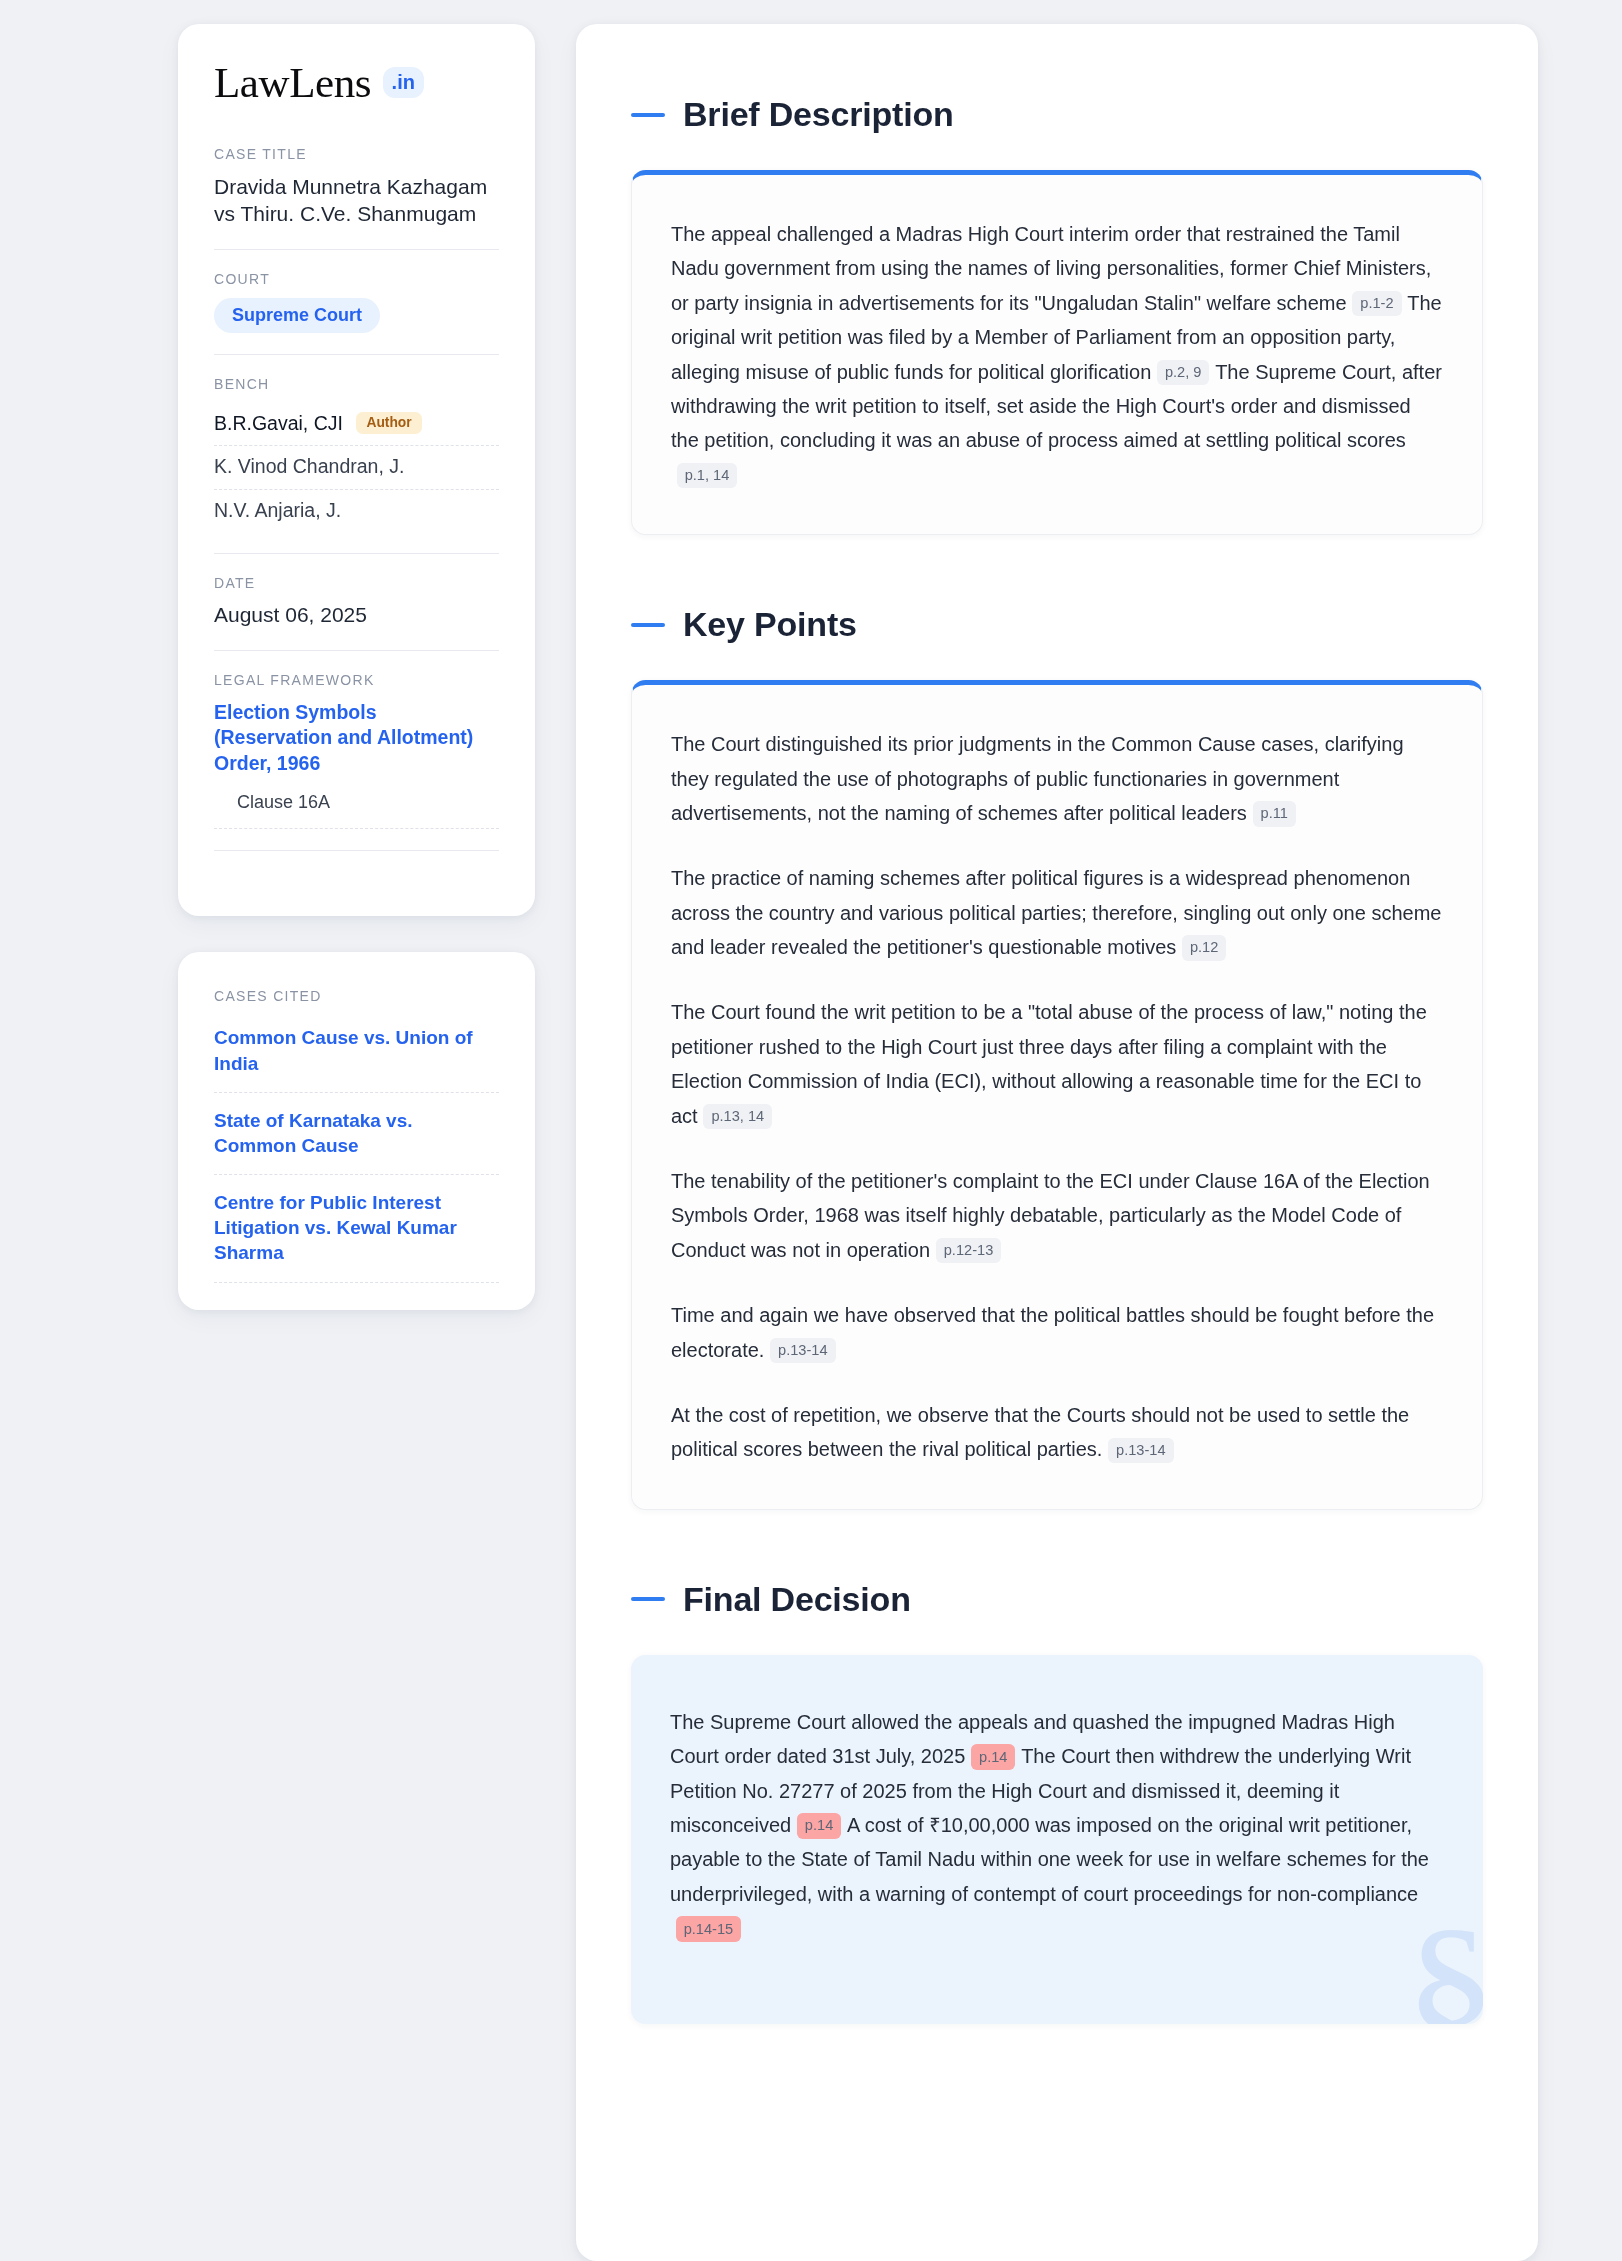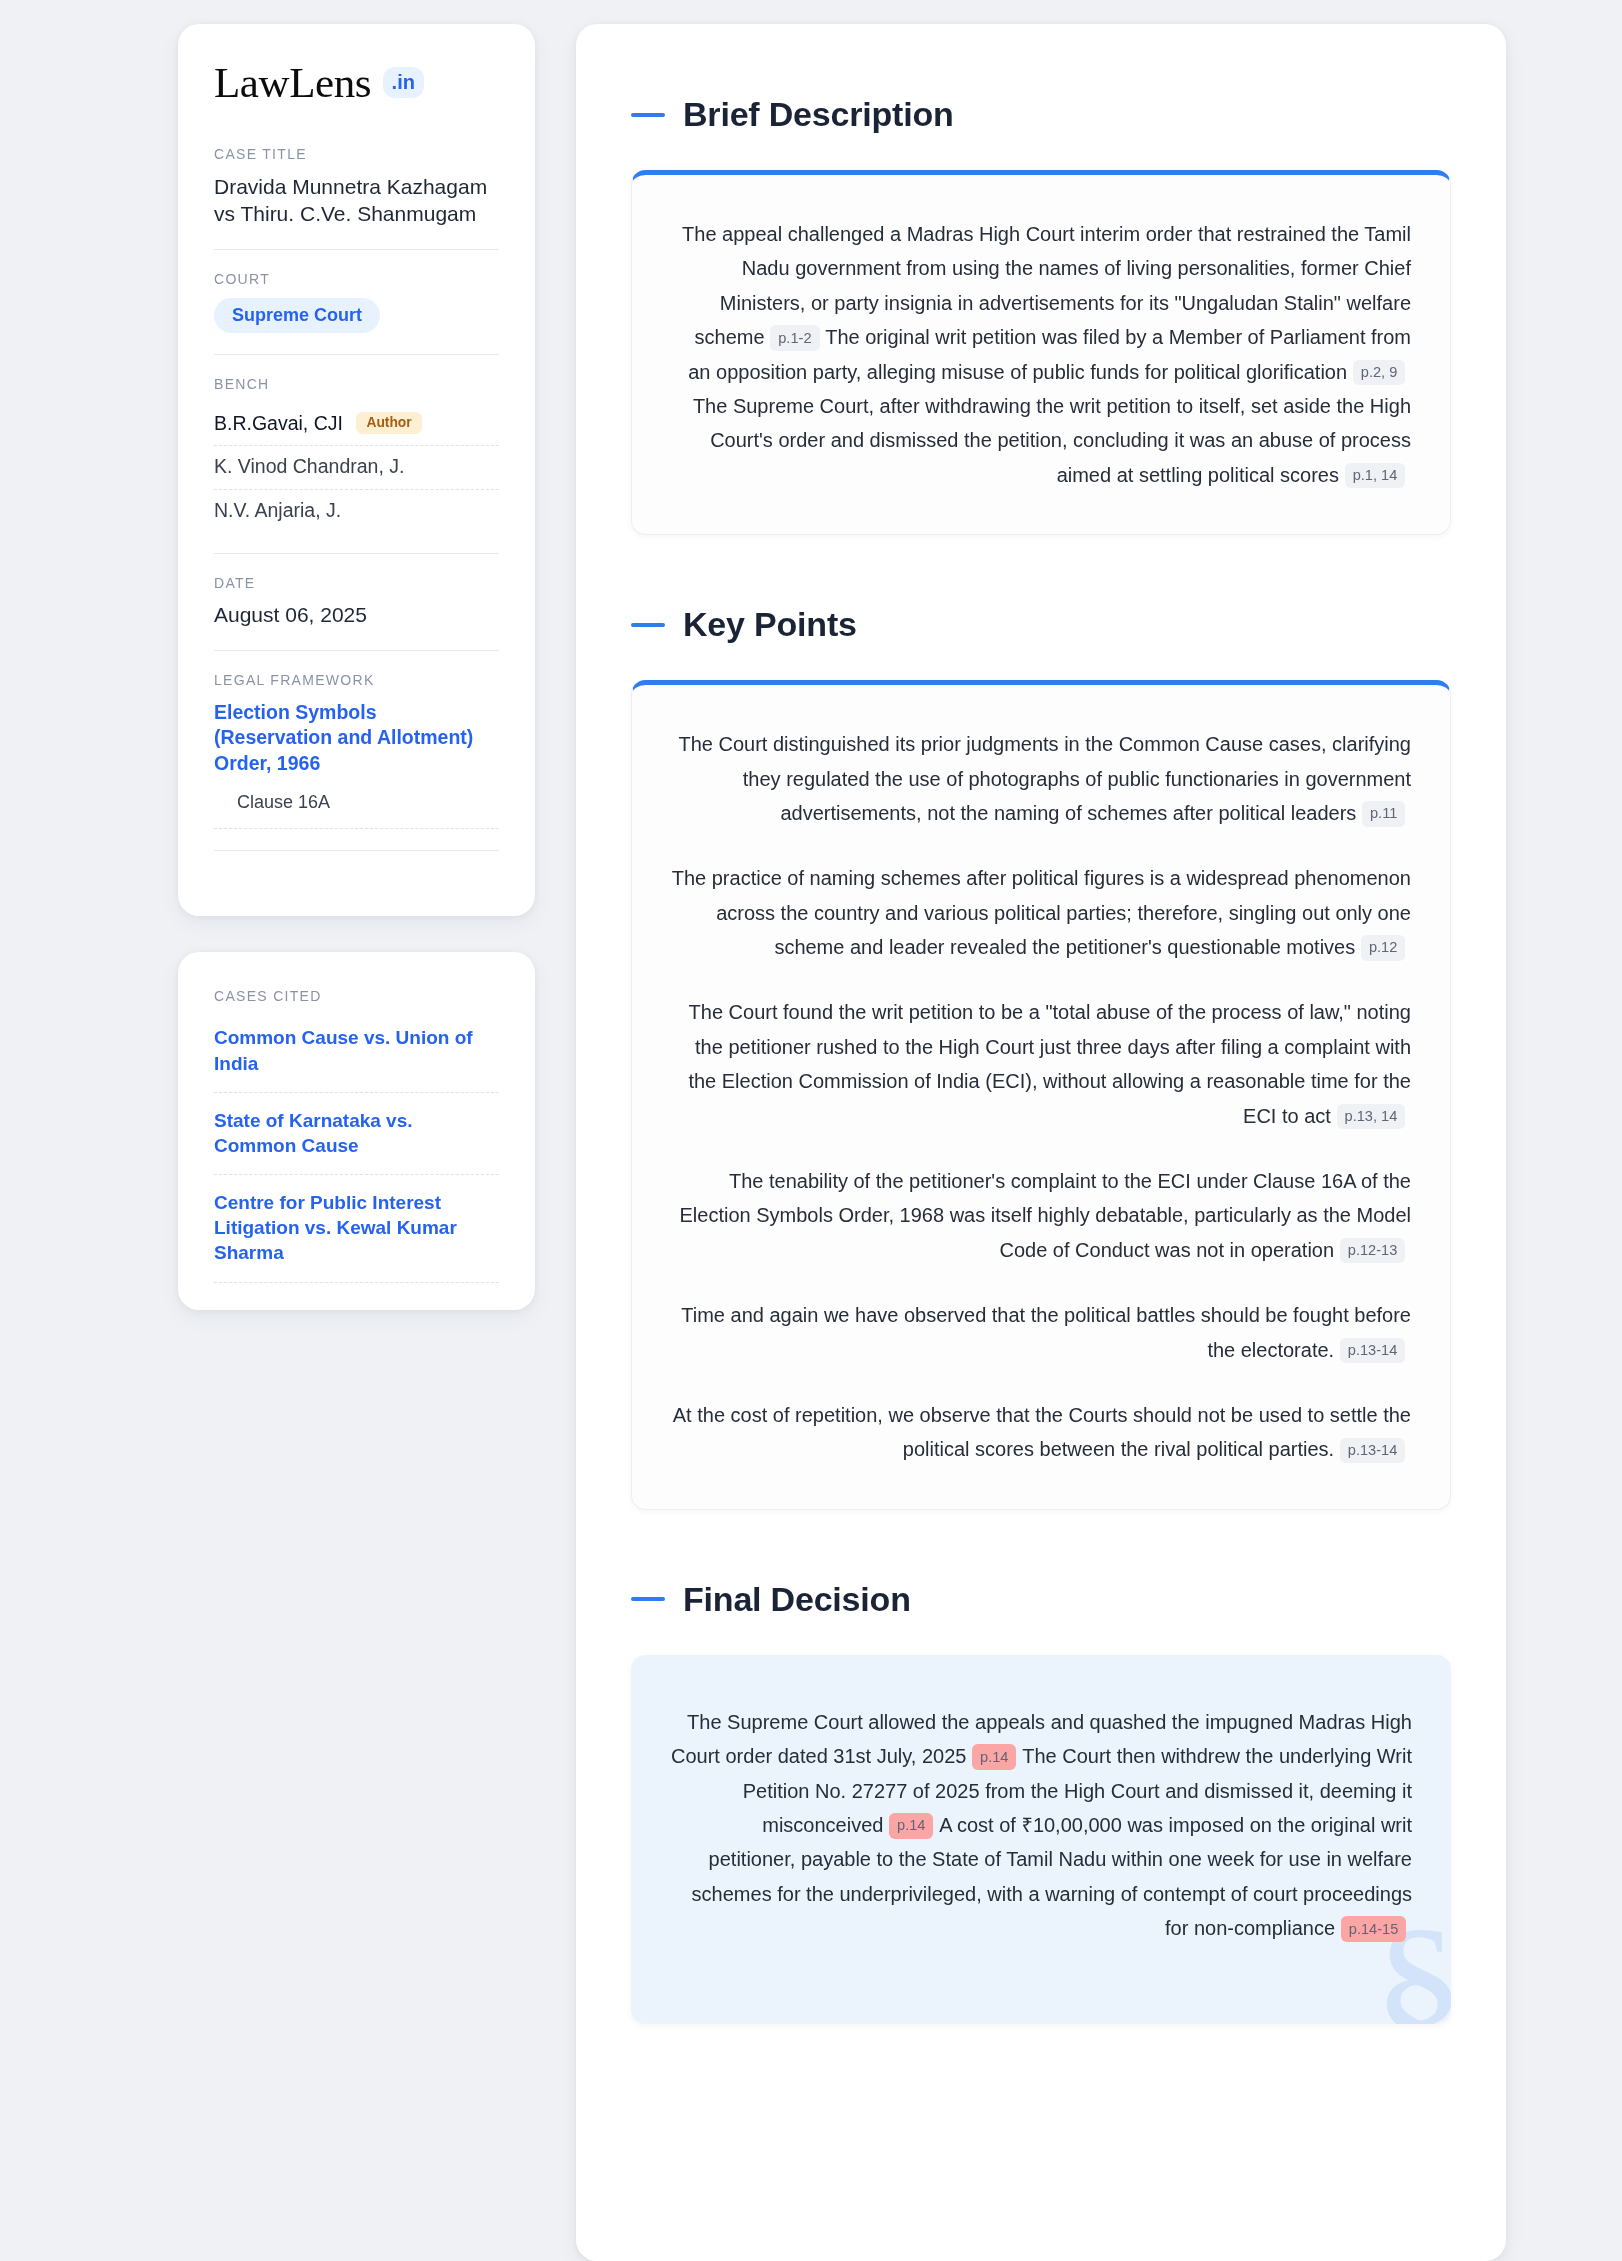--- a/index.html
+++ b/index.html
@@ -141,26 +141,25 @@
     line-height: 1.33;
     padding: 14.6px 0 16px 0;
     border-bottom: 1.3px dashed #dfe2e9;
   }
   .cited-item:first-of-type { padding-top: 11.4px; }
 
   
   .main {
     flex: 1;
     margin-left: 37px;
-    margin-right: 116px;
+    margin-right: 84px;
     background: #ffffff;
     border-radius: 21px;
     box-shadow: 0 1.6px 8px rgba(25,40,70,.055), 0 8px 24px rgba(25,40,70,.045);
     padding: 71px 55px 78px 55px;
-    text-align: right;
   }
 
   .section + .section { margin-top: 70px; }
 
   .section-title {
     display: flex;
     align-items: center;
     gap: 18px;
     margin-bottom: 36px;
   }

